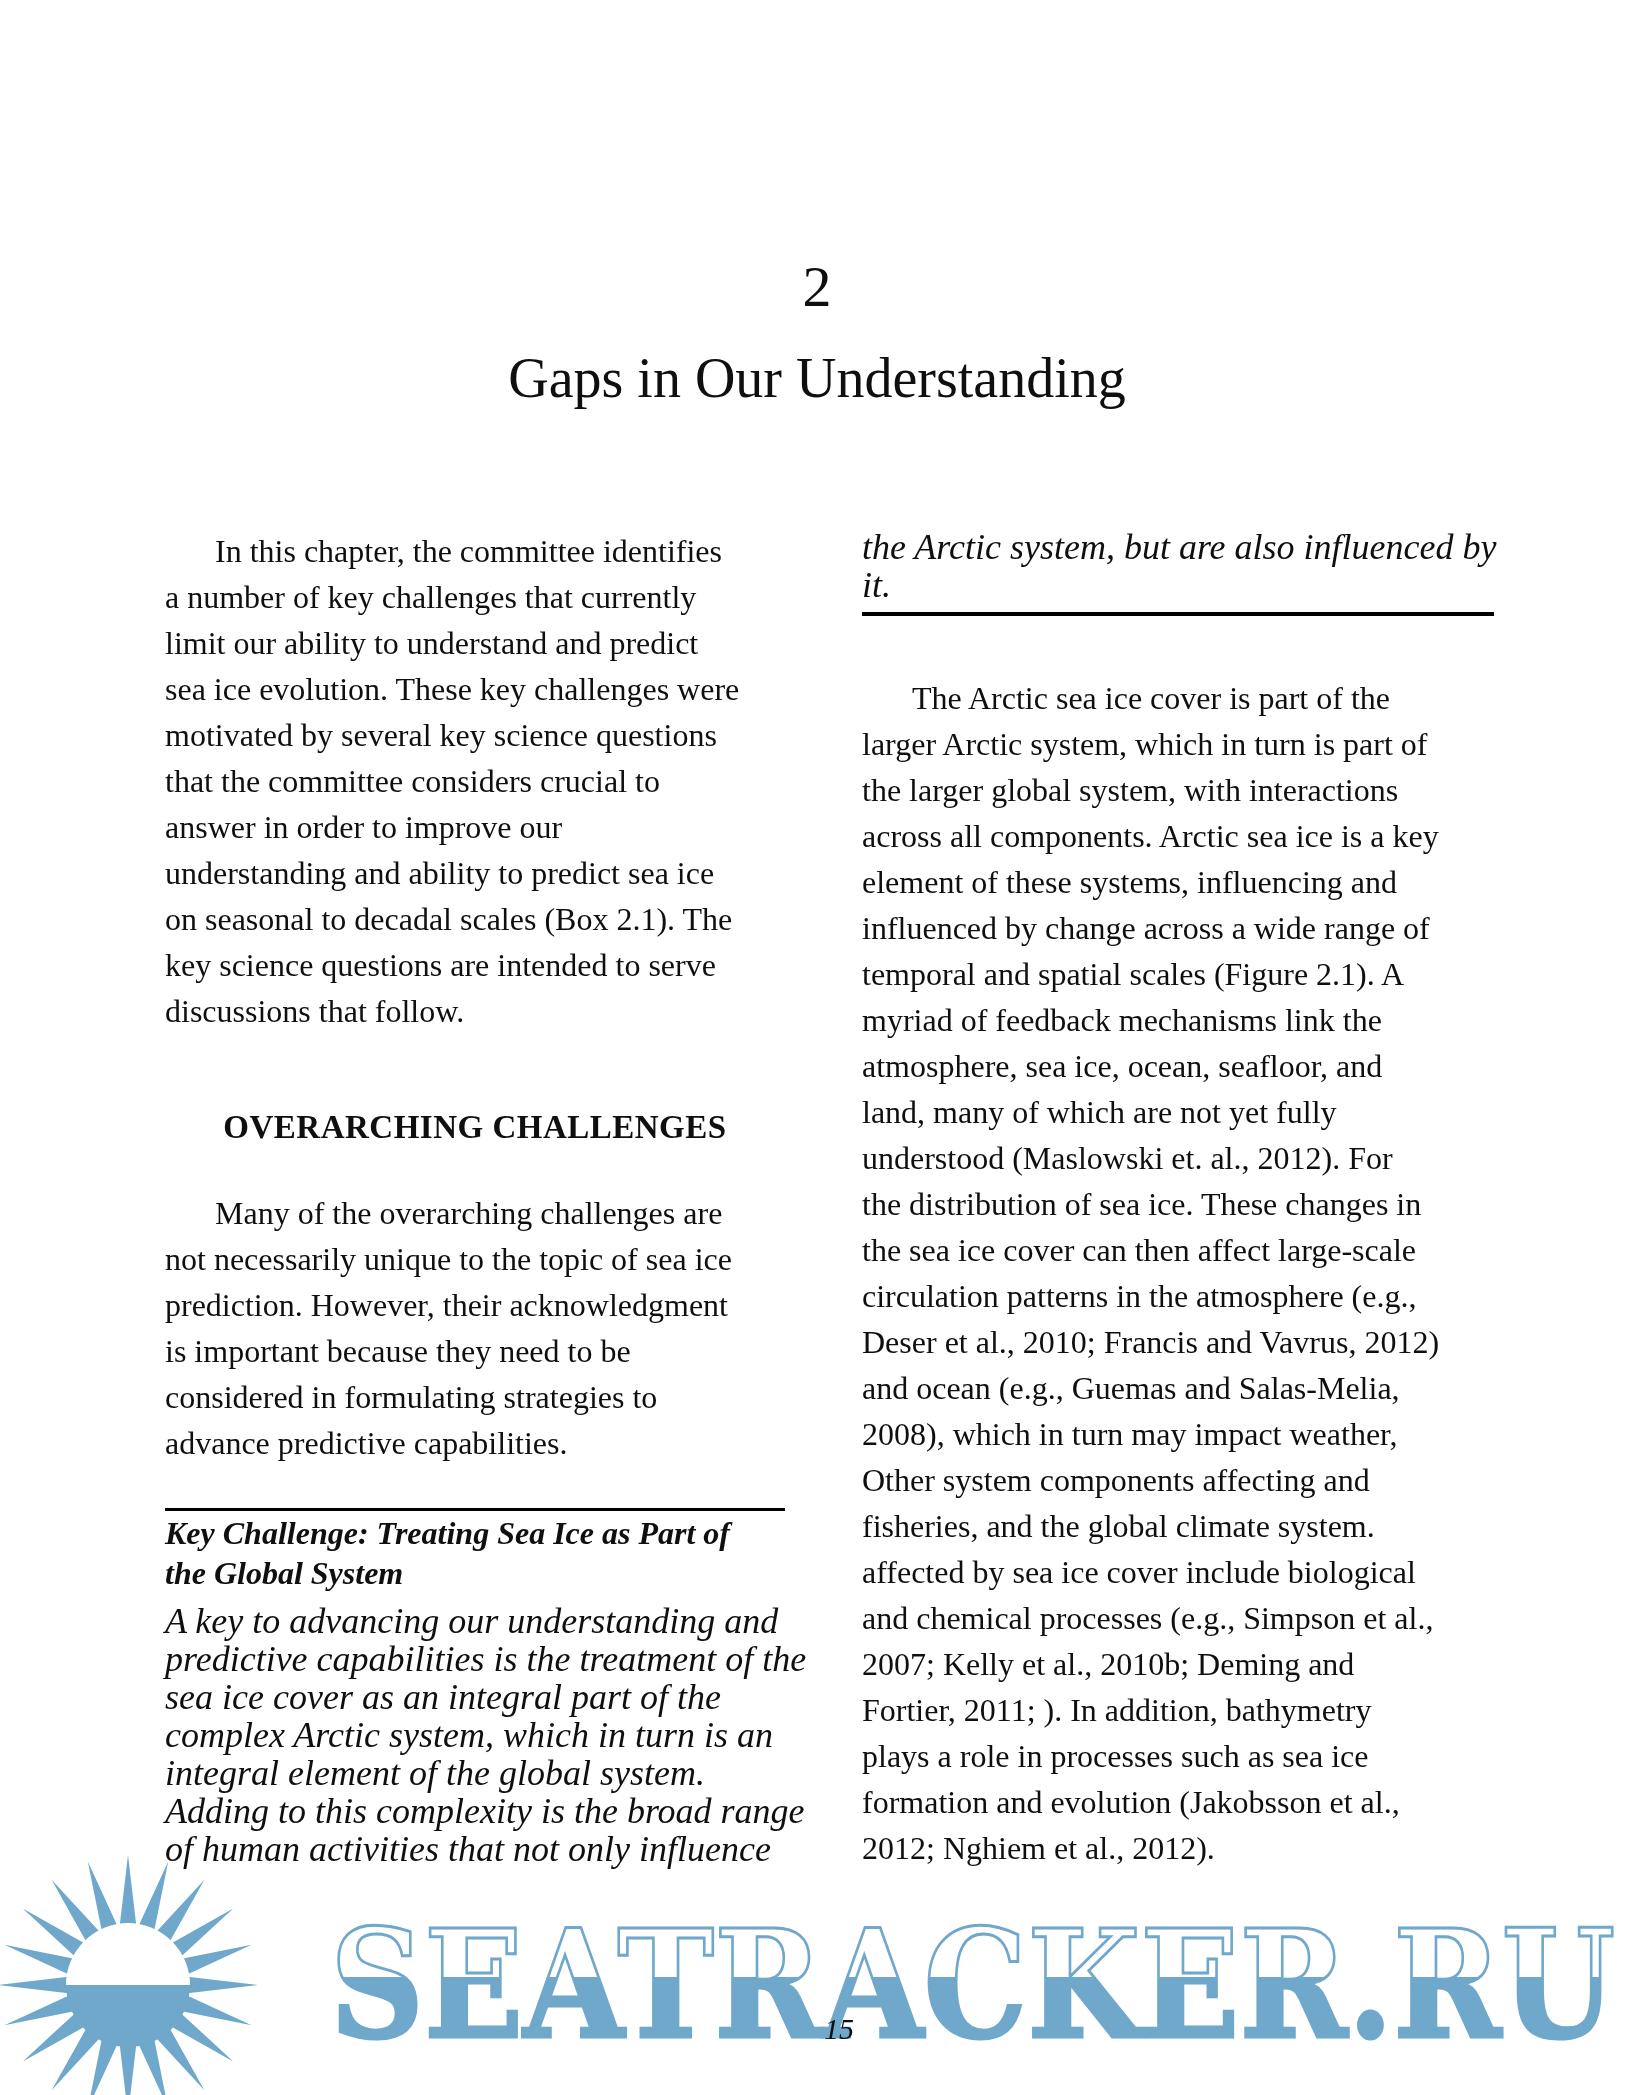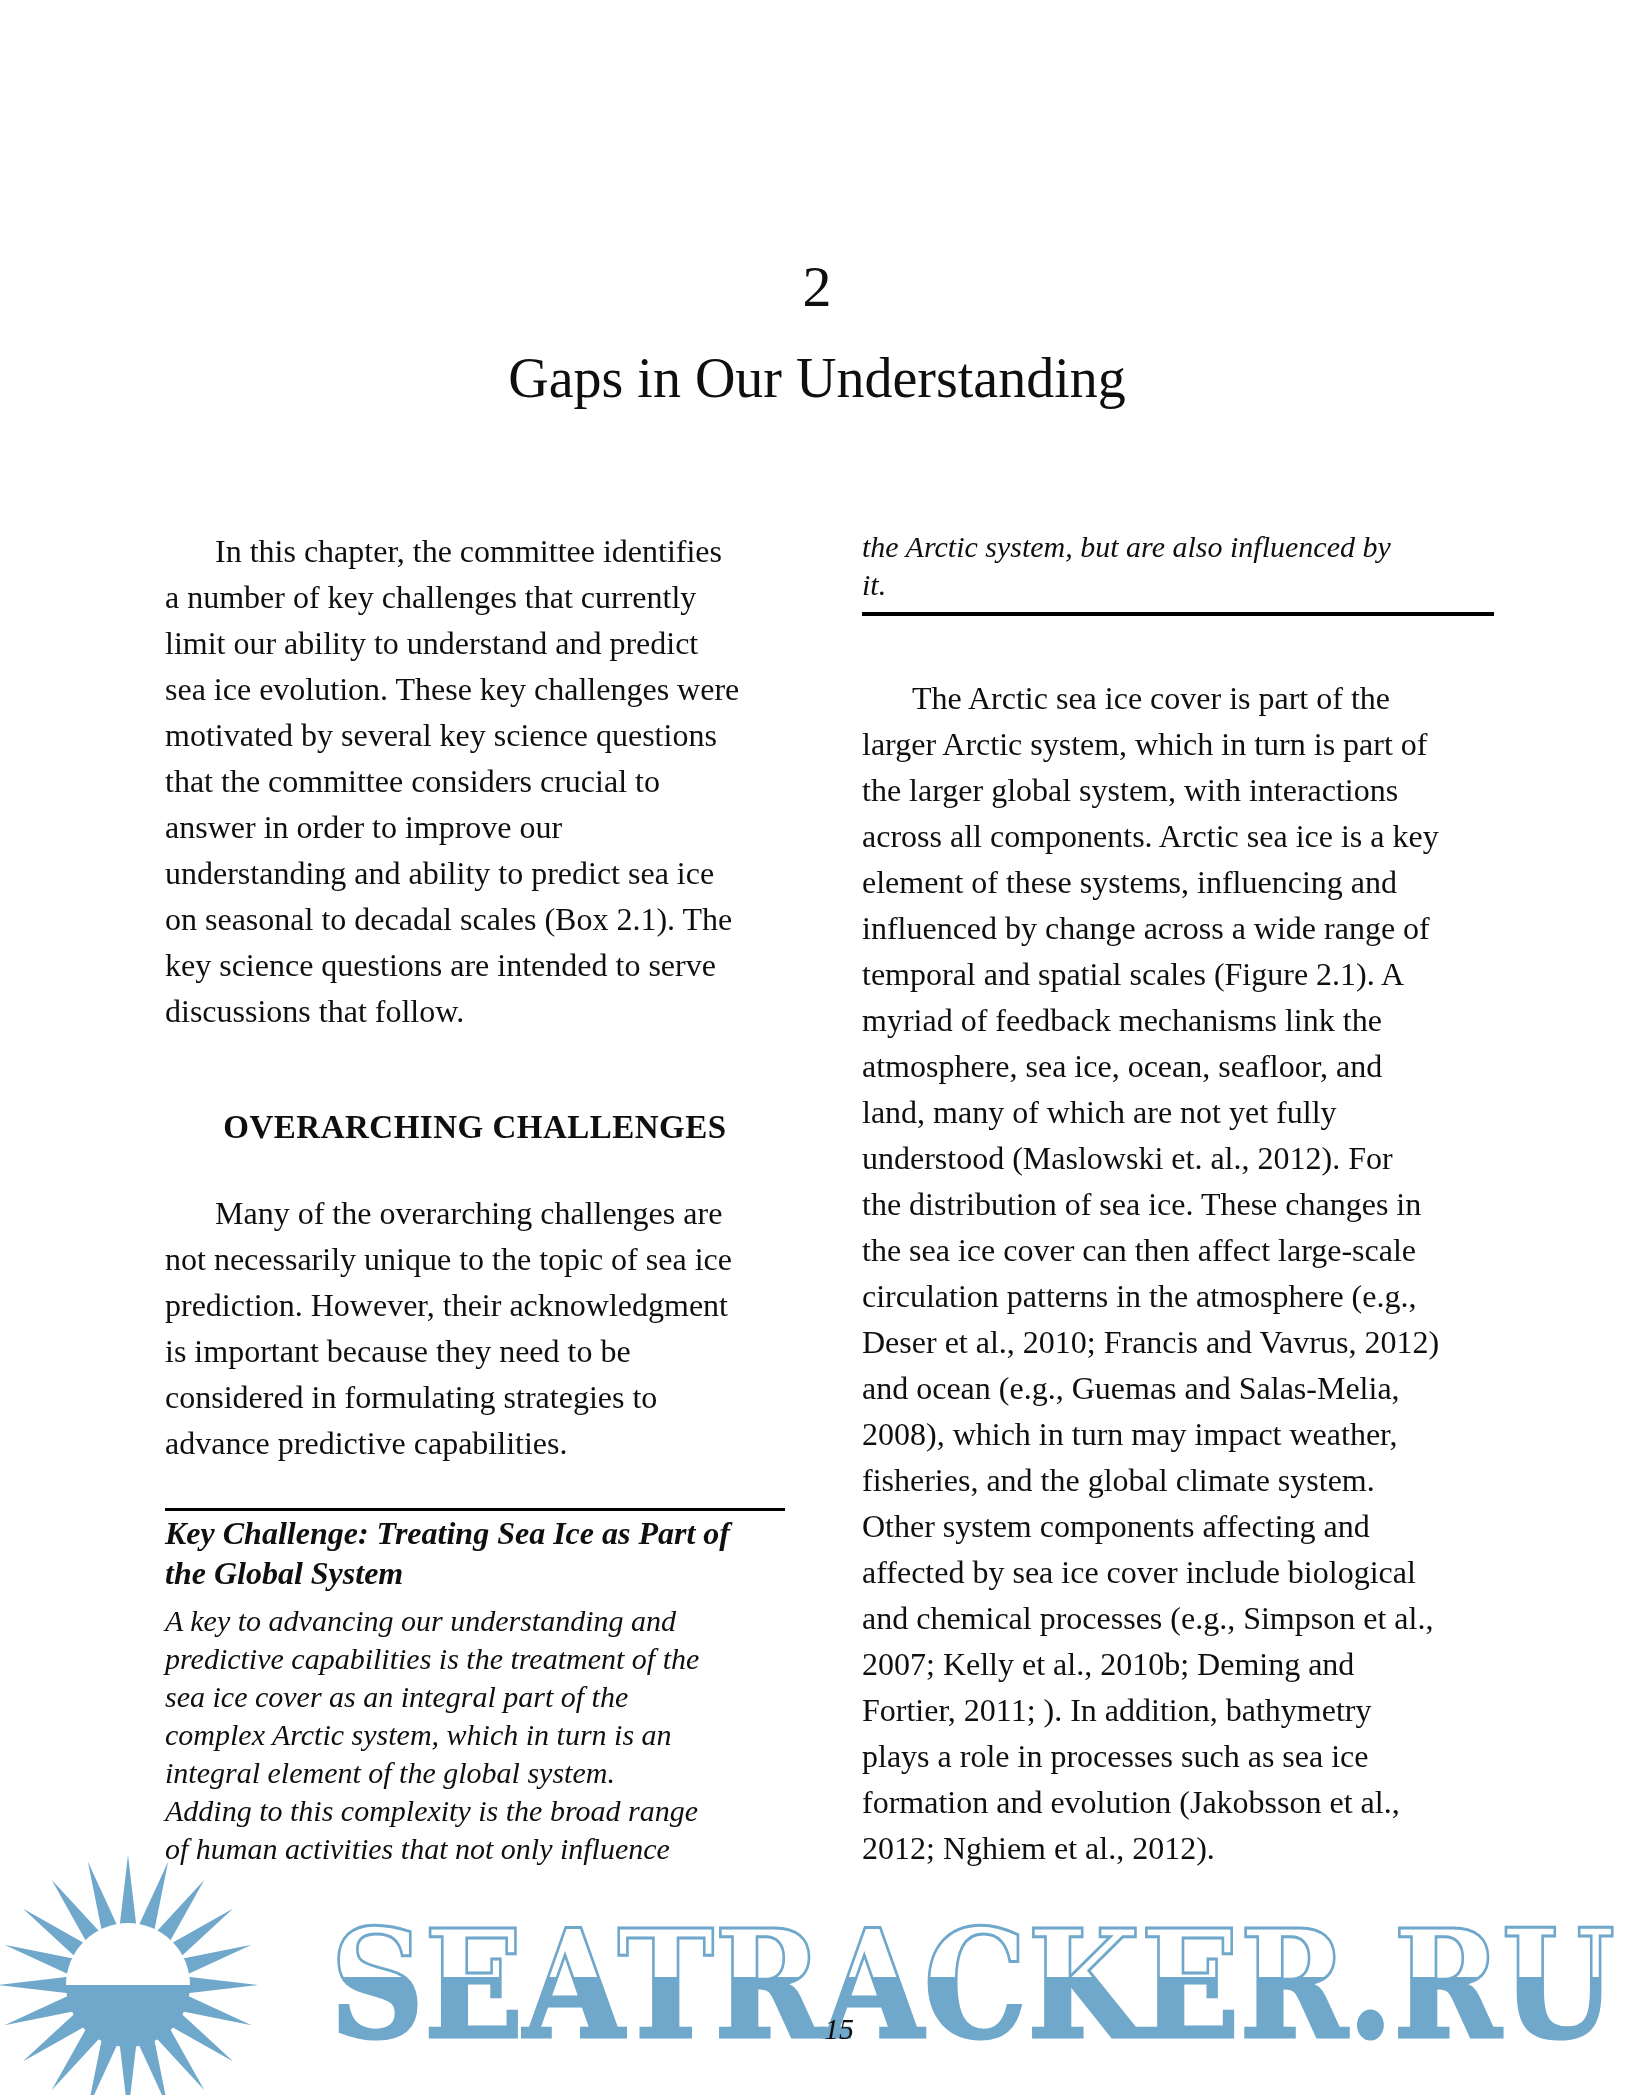--- a/index.html
+++ b/index.html
@@ -34,21 +34,21 @@
     text-align:center; line-height:46px;
     margin-top:70px; margin-bottom:40px;
   }
   .rule { background:#000; }
   .rule-left  { height:3px; margin-top:42px; }
   .rule-right { height:4px; margin-top:8px; }
   .kc-heading {
     font-weight:bold; font-style:italic;
     font-size:32px; line-height:40px; margin-top:2px;
   }
-  .italic-para { font-style:italic; font-size:30px; line-height:38px; }
+  .italic-para { font-style:italic; font-size:36px; line-height:38px; }
   .kc-para   { margin-top:9px; }
   .body-para { margin-top:59px; }
   .page-number {
     position:absolute; top:2012px; left:0; right:0;
     text-align:center; font-style:italic; font-size:30px; z-index:2;padding-left:44px;
   }
   .watermark {
     position:absolute; left:0; top:1845px;
     width:1634px; height:250px; z-index:0;
   }
@@ -141,22 +141,22 @@
         <div class="line">myriad of feedback mechanisms link the</div>
         <div class="line">atmosphere, sea ice, ocean, seafloor, and</div>
         <div class="line">land, many of which are not yet fully</div>
         <div class="line">understood (Maslowski et. al., 2012). For</div>
         <div class="line">the distribution of sea ice. These changes in</div>
         <div class="line">the sea ice cover can then affect large-scale</div>
         <div class="line">circulation patterns in the atmosphere (e.g.,</div>
         <div class="line">Deser et al., 2010; Francis and Vavrus, 2012)</div>
         <div class="line">and ocean (e.g., Guemas and Salas-Melia,</div>
         <div class="line">2008), which in turn may impact weather,</div>
+        <div class="line">Other system components affecting and</div>
         <div class="line">fisheries, and the global climate system.</div>
-        <div class="line">Other system components affecting and</div>
         <div class="line">affected by sea ice cover include biological</div>
         <div class="line">and chemical processes (e.g., Simpson et al.,</div>
         <div class="line">2007; Kelly et al., 2010b; Deming and</div>
         <div class="line">Fortier, 2011; ). In addition, bathymetry</div>
         <div class="line">plays a role in processes such as sea ice</div>
         <div class="line">formation and evolution (Jakobsson et al.,</div>
         <div class="line">2012; Nghiem et al., 2012).</div>
       </div>
   </div>
 

